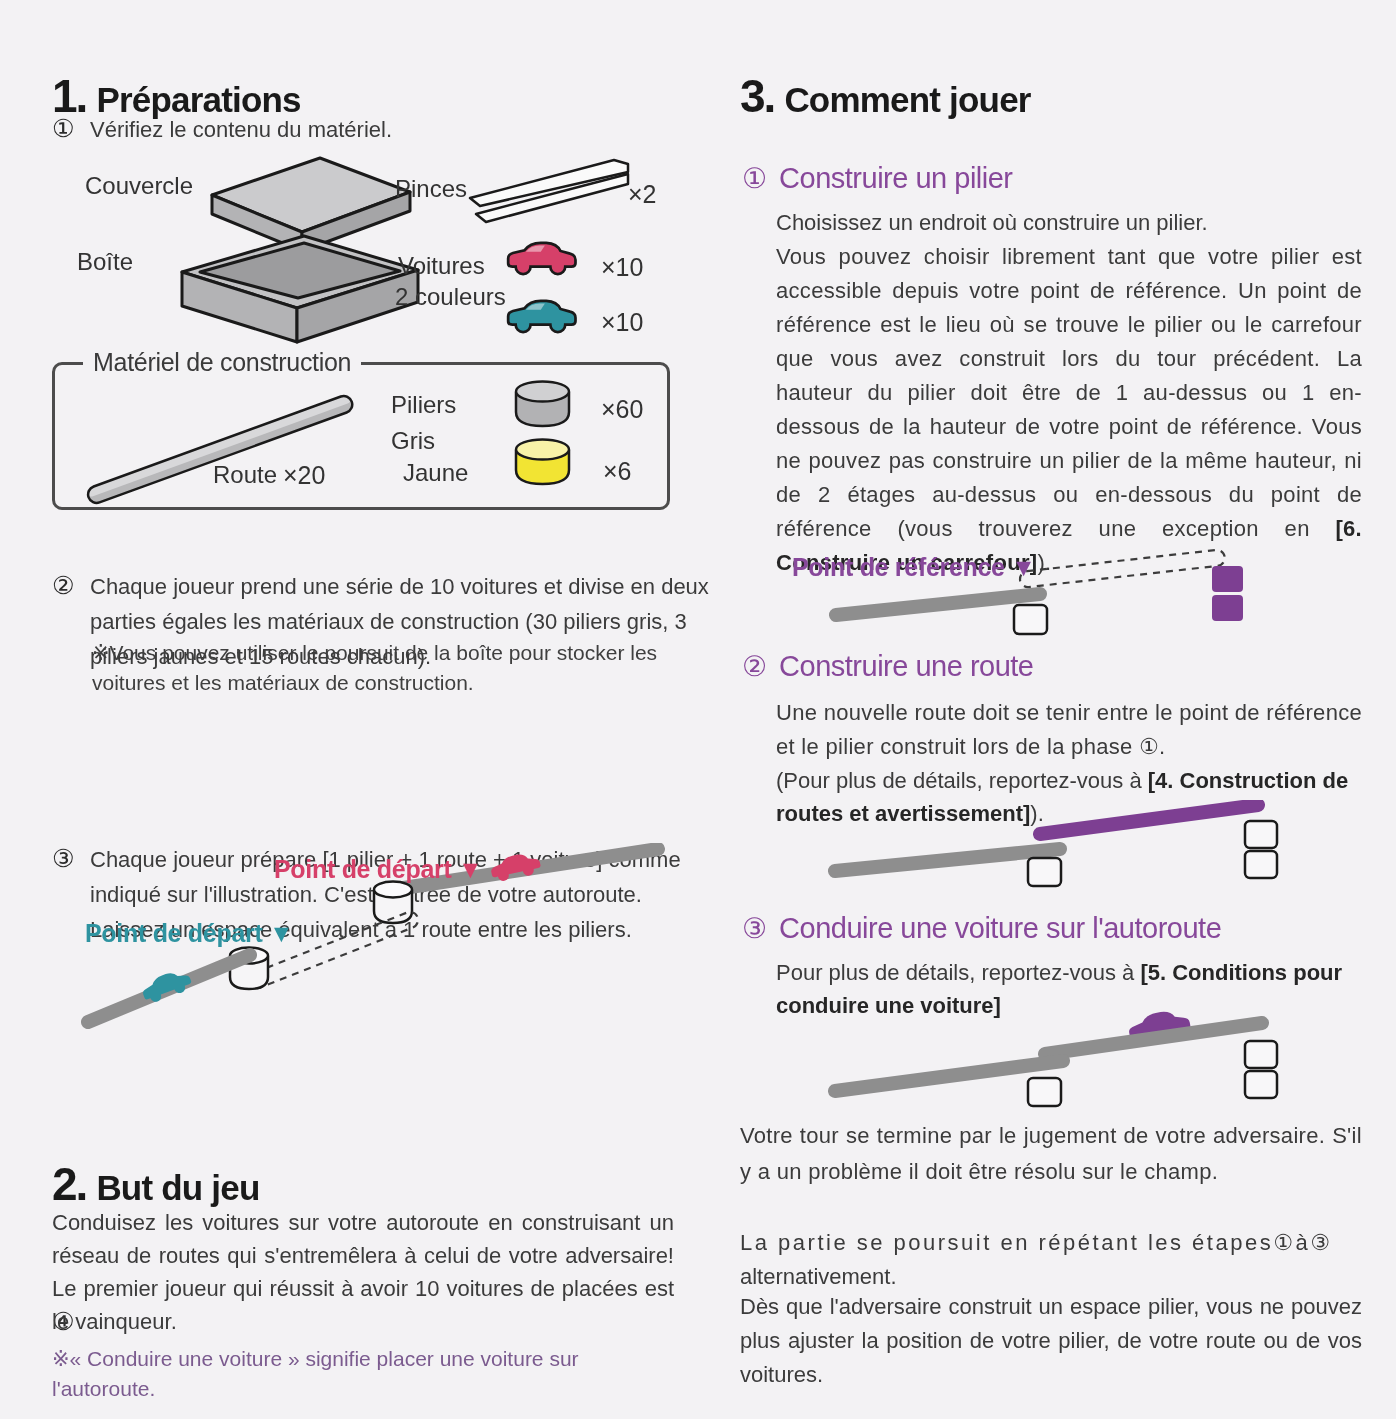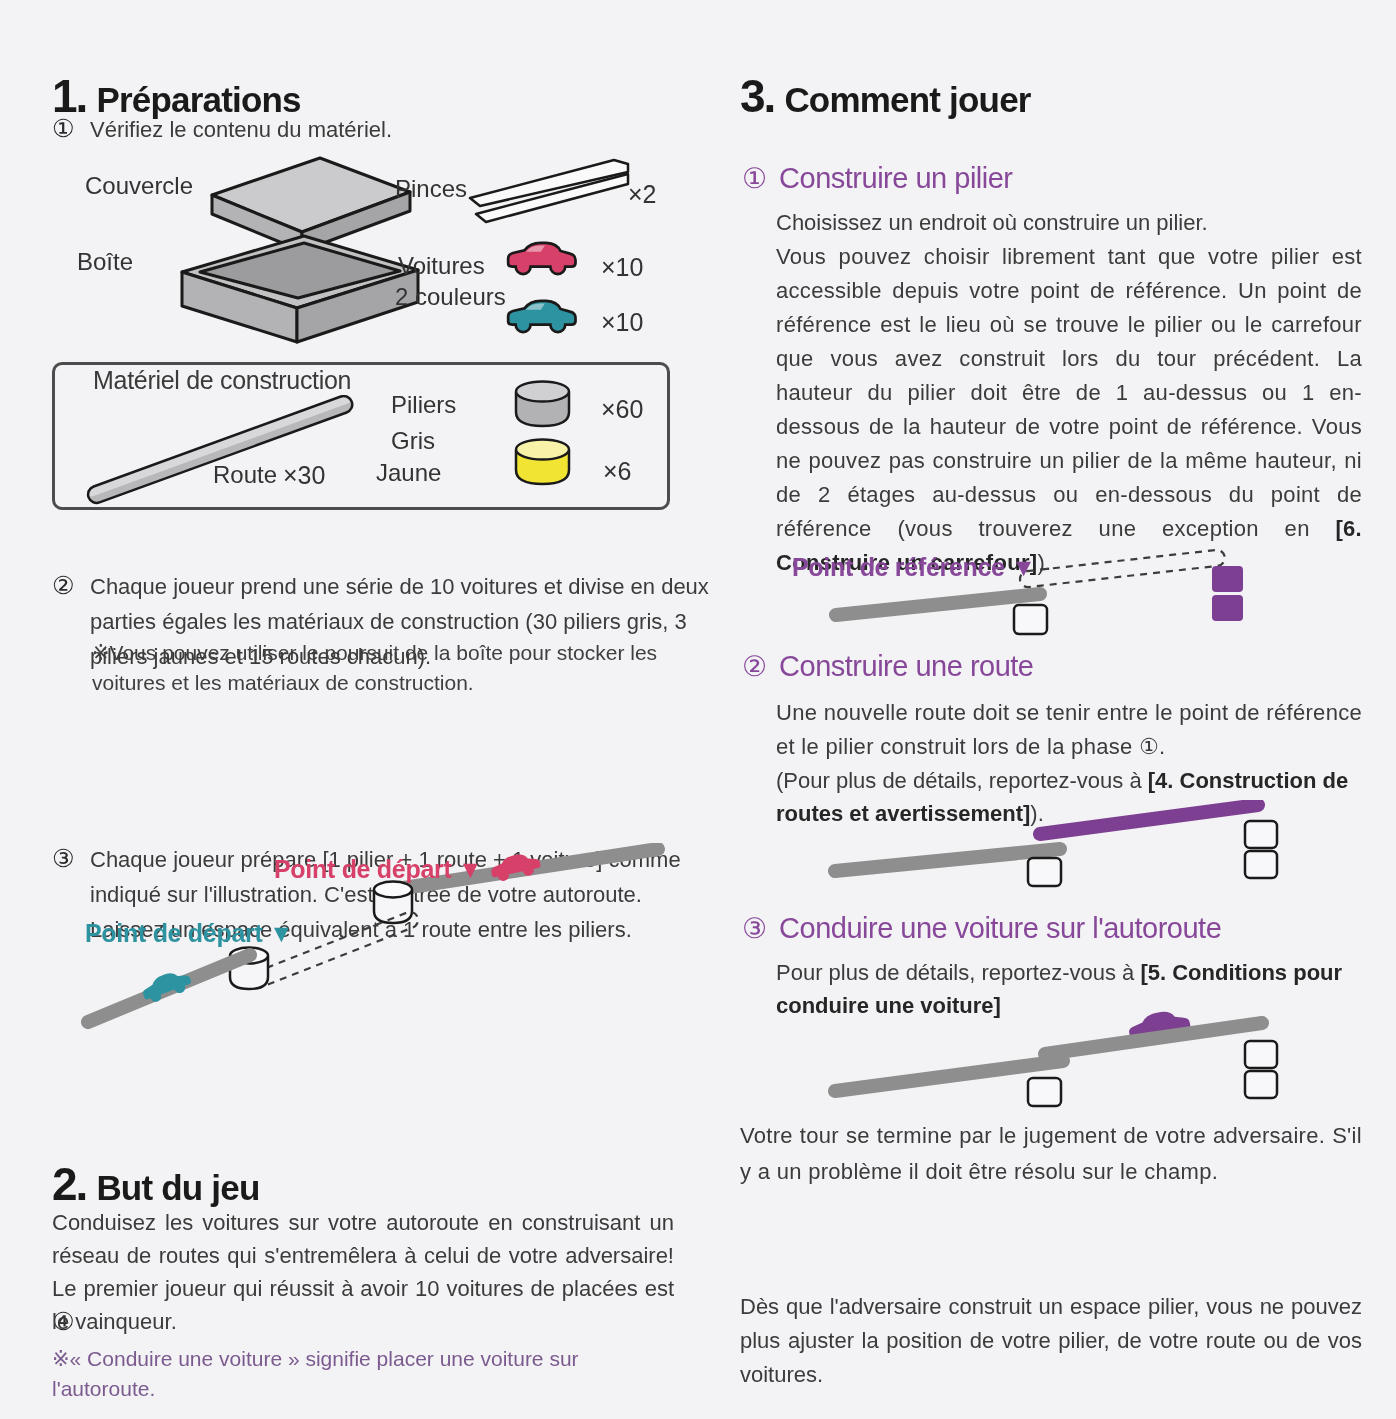--- a/index.html
+++ b/index.html
@@ -16,21 +16,21 @@
   .note{font-size:21px;line-height:30px;color:#3f3f3f;}
   .b{font-weight:bold;color:#262626;}
   .phead{display:flex;align-items:baseline;gap:12px;white-space:nowrap;}
   .phead .mk{font-size:28px;}
   .phead .t{font-size:29px;font-weight:normal;letter-spacing:-0.5px;}
   .cap{position:absolute;font-size:24px;color:#333;white-space:nowrap;}
   .qty{position:absolute;font-size:25px;color:#333;white-space:nowrap;}
   .lbl{position:absolute;font-size:25px;font-weight:bold;white-space:nowrap;letter-spacing:-0.3px;}
   .matbox{position:absolute;border:3px solid #4c4c4c;border-radius:10px;}
   .matbox .mtitle{position:absolute;top:-17px;left:28px;background:#f3f2f4;padding:0 10px;
-        font-size:25px;color:#3a3a3a;letter-spacing:-0.3px;white-space:nowrap;margin-top:18px;}
+        font-size:25px;color:#3a3a3a;letter-spacing:-0.3px;white-space:nowrap;}
   svg{display:block;}
 </style>
 </head>
 <body>
 
 <div class="page">
 
   <svg width="0" height="0" style="position:absolute" aria-hidden="true">
     <defs>
       <path id="car-shape" d="M12,40 L12,33 Q12,27 19,25 L36,21 Q44,10 60,10 L68,10 Q84,11 89,22 L103,26 Q111,28 111,35 L111,40 Q111,45 105,45 L96,45 A11 11 0 0 1 74,45 L45,45 A11 11 0 0 1 23,45 L18,45 Q12,45 12,40 Z"></path>
@@ -102,25 +102,25 @@
         <path d="M0,11 L0,31 Q0,45 26.5,45 Q53,45 53,31 L53,11" fill="#b2b2b4"></path>
         <ellipse cx="26.5" cy="10.5" rx="26.5" ry="10" fill="#d0d0d2"></ellipse>
       </g>
 
       <g transform="translate(461,74)" stroke="#1a1a1a" stroke-width="2.5">
         <path d="M0,11 L0,31 Q0,45 26.5,45 Q53,45 53,31 L53,11" fill="#f2e433"></path>
         <ellipse cx="26.5" cy="10.5" rx="26.5" ry="10" fill="#f8f2a8"></ellipse>
       </g>
     </svg>
     <span class="cap" style="left:158px;top:96px">Route</span>
-    <span class="qty" style="left:228px;top:96px">×30</span>
+    <span class="qty" style="left:228px;top:96px">×20</span>
     <span class="cap" style="left:336px;top:26px">Piliers</span>
     <span class="cap" style="left:336px;top:62px">Gris</span>
     <span class="qty" style="left:546px;top:30px">×60</span>
-    <span class="cap" style="left:321px;top:94px">Jaune</span>
+    <span class="cap" style="left:348px;top:94px">Jaune</span>
     <span class="qty" style="left:548px;top:92px">×6</span>
   </div>
 
   <div class="blk step" style="left:52px;top:534px;width:622px">
     <span class="mk">②</span>
     <span>Chaque joueur prend une série de 10 voitures et divise en deux parties égales les matériaux de construction (30 piliers gris, 3 piliers jaunes et 15 routes chacun).</span>
   </div>
 
   <div class="blk note" style="left:92px;top:638px;width:585px">※Vous pouvez utiliser le poursuit de la boîte pour stocker les voitures et les matériaux de construction.</div>
 
@@ -250,16 +250,20 @@
       <rect x="288" y="78" width="33" height="28" rx="5" fill="#f8f7f9" stroke="#1a1a1a" stroke-width="2.5"></rect>
       <g>
         <rect x="505" y="41" width="32" height="27" rx="5" fill="#f8f7f9" stroke="#1a1a1a" stroke-width="2.5"></rect>
         <rect x="505" y="71" width="32" height="27" rx="5" fill="#f8f7f9" stroke="#1a1a1a" stroke-width="2.5"></rect>
       </g>
     </svg>
   </div>
 
   <div class="blk body-t just" style="left:740px;top:1118px;width:622px;line-height:36px;letter-spacing:0.3px">Votre tour se termine par le jugement de votre adversaire. S'il y a un problème il doit être résolu sur le champ.</div>
 
+  <div class="blk body-t" style="left:740px;top:1226px;width:622px;line-height:34px">
+    <span style="letter-spacing:2.5px">La partie se poursuit en répétant les étapes①à③</span><br>
+    <span>alternativement.</span>
+  </div>
 
   <div class="blk body-t just" style="left:740px;top:1290px;width:622px;line-height:34px">Dès que l'adversaire construit un espace pilier, vous ne pouvez plus ajuster la position de votre pilier, de votre route ou de vos voitures.</div>
 
 </div>
 
 </body></html>

